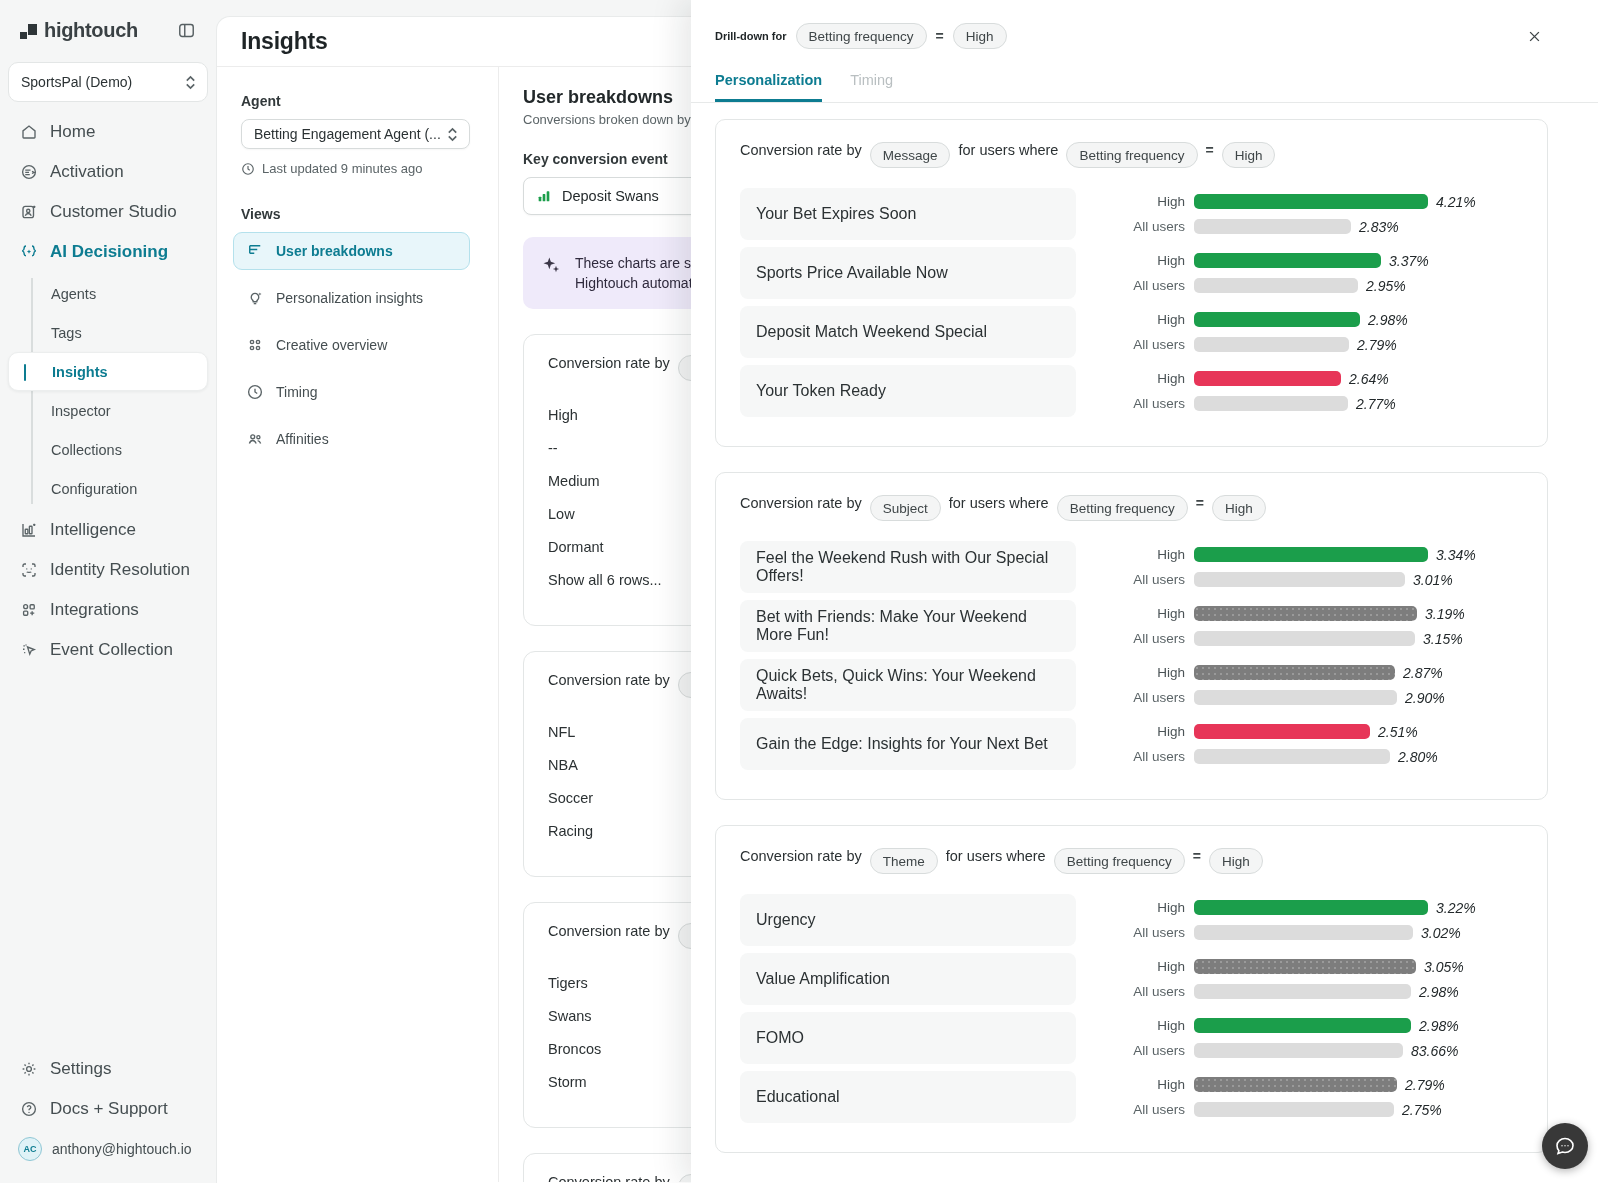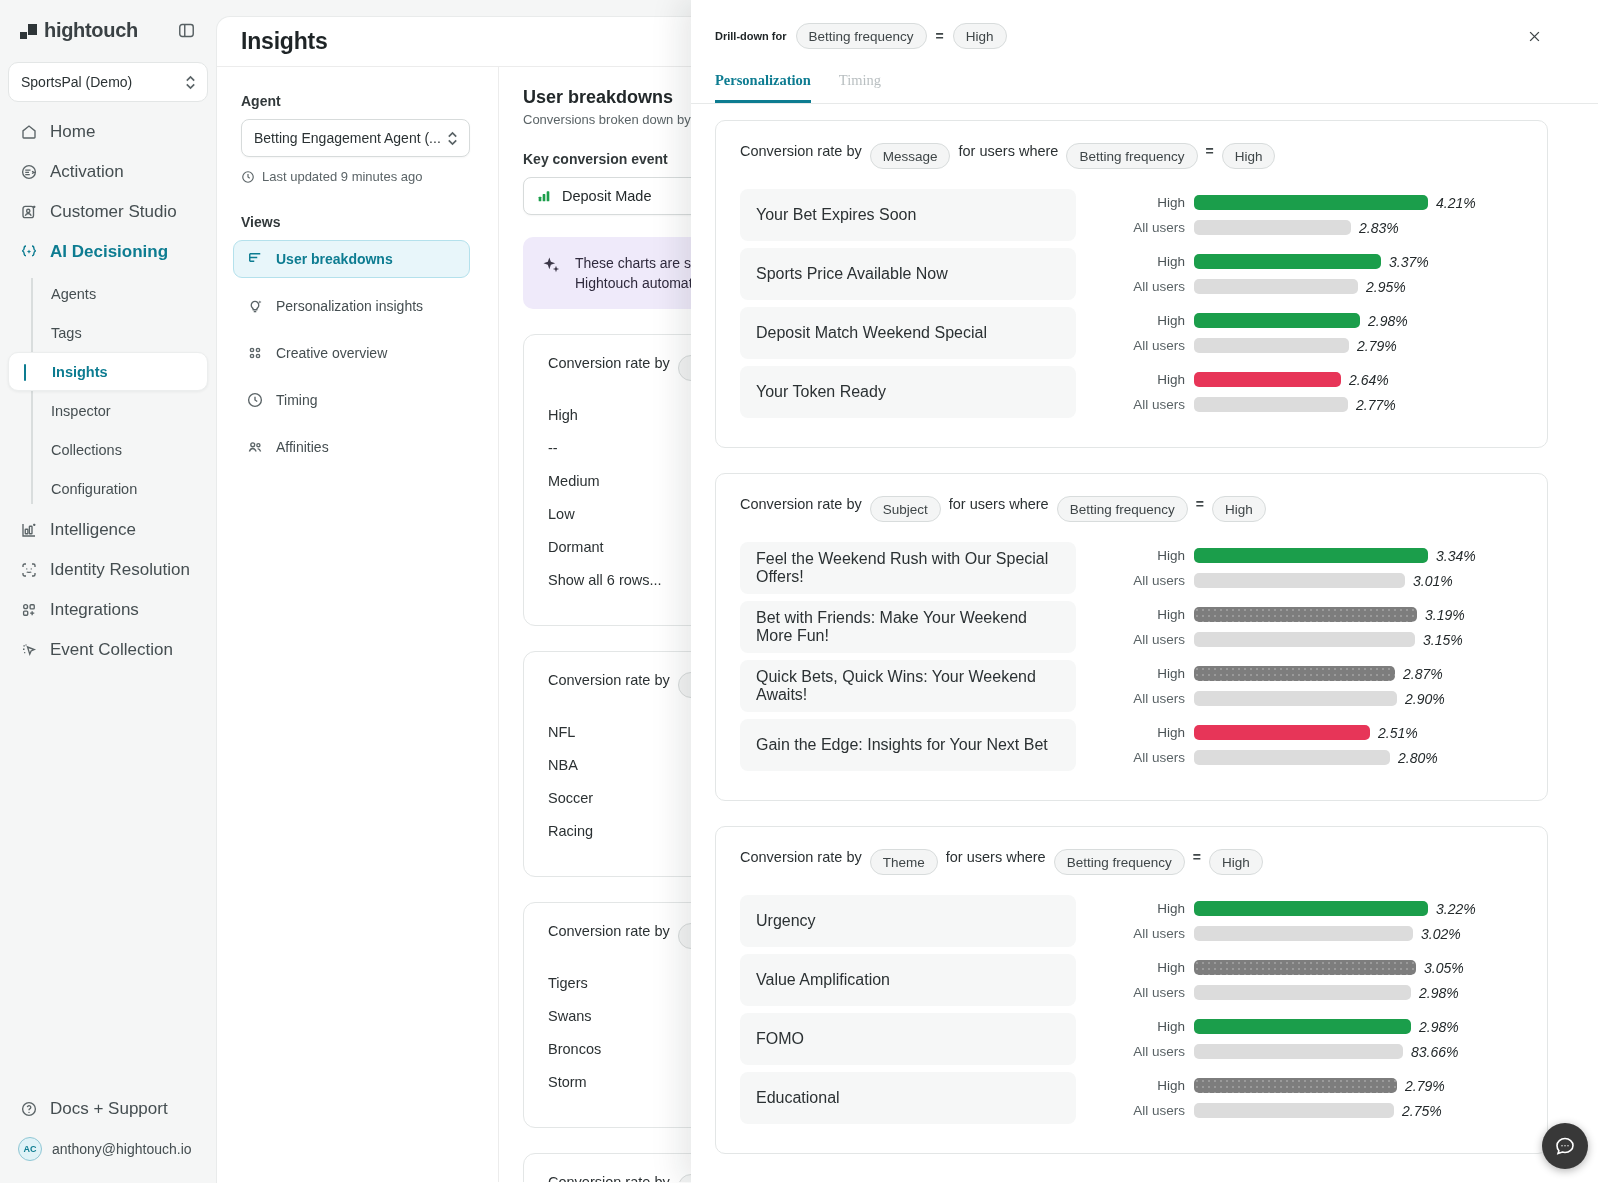--- a/index.html
+++ b/index.html
@@ -31,21 +31,21 @@
   .avatar { width:24px; height:24px; border-radius:50%; background:#dff2f7; border:1px solid #8fc6d4; color:#0d7c91; font-size:9px; font-weight:700; display:flex; align-items:center; justify-content:center; flex:0 0 24px; }
   .nav-item.email { font-size:14px; gap:10px; padding:0 10px; }
 
   
   .content { position:absolute; left:216px; top:16px; right:0; bottom:0; background:#fff; border-top-left-radius:14px; border-top:1px solid #e9ebeb; border-left:1px solid #e9ebeb; overflow:hidden; }
   .page-header { height:50px; display:flex; align-items:center; padding:0 24px; border-bottom:1px solid #ececec; }
   .page-title { font-size:23px; font-weight:700; color:#1e2426; letter-spacing:-0.2px; }
   .page-body { display:flex; height:calc(100% - 51px); }
   .col-left { width:282px; flex:0 0 282px; border-right:1px solid #ececec; padding:26px 28px 0 24px; }
   .field-label { font-size:14px; font-weight:600; color:#32393b; margin-bottom:10px; }
-  .select { height:38px; background:#fff; border:1px solid #d7dbdb; border-radius:8px; display:flex; align-items:center; justify-content:space-between; padding:0 10px 0 12px; font-size:14px; color:#2b3234; cursor:pointer; box-shadow:0 1px 2px rgba(20,30,32,.04); }
+  .select { height:30px; background:#fff; border:1px solid #d7dbdb; border-radius:8px; display:flex; align-items:center; justify-content:space-between; padding:0 10px 0 12px; font-size:14px; color:#2b3234; cursor:pointer; box-shadow:0 1px 2px rgba(20,30,32,.04); }
   .select span { white-space:nowrap; overflow:hidden; }
   .muted-row { display:flex; align-items:center; gap:7px; margin-top:12px; font-size:13px; color:#5b6467; }
   .views-label { margin-top:30px; }
   .viewlist { list-style:none; margin-left:-8px; }
   .view-item { display:flex; align-items:center; gap:12px; height:38px; padding:0 12px; border-radius:9px; font-size:14px; color:#454e51; margin-bottom:9px; cursor:pointer; border:1px solid transparent; }
   .view-item .nicon { width:18px; height:18px; color:#5b6467; display:flex; align-items:center; justify-content:center; }
   .view-item.active { background:#e8f6fa; border-color:#b4e1ec; color:#0d7c91; font-weight:600; }
   .view-item.active .nicon { color:#0d7c91; }
 
   .col-mid { flex:1; padding:20px 0 0 24px; overflow:hidden; }
@@ -64,21 +64,21 @@
   .mid-rows div { font-size:14.5px; color:#2b3133; margin-bottom:17px; }
   .teal-link { font-size:14.5px; color:#0d7c91; cursor:pointer; }
 
   
   .panel { position:absolute; left:691px; top:0; right:0; bottom:0; background:#fff; z-index:10; box-shadow:-10px 0 30px rgba(20,30,32,.10); overflow:hidden; }
   .panel-header { display:flex; align-items:center; padding:22px 50px 0 24px; }
   .panel-title-row { display:flex; align-items:center; gap:9px; }
   .panel-title { font-size:11px; font-weight:700; color:#1e2426; }
   .eq { font-size:14px; font-weight:700; color:#3f4648; }
   .close-x { margin-left:auto; width:28px; height:28px; display:flex; align-items:center; justify-content:center; color:#3f4648; font-size:17px; cursor:pointer; border-radius:6px; }
-  .tabs { display:flex; gap:28px; padding:0 24px; margin-top:22px; border-bottom:1px solid #e7e9e9;font-family:Liberation Serif, serif; }
+  .tabs { display:flex; gap:28px; padding:0 24px; margin-top:22px; border-bottom:1px solid #e7e9e9; }
   .tab { font-size:14.5px; padding-bottom:11px; color:#b9bfc1; cursor:pointer; border-bottom:3px solid transparent; }
   .tab.active { color:#0d7c91; font-weight:600; border-bottom-color:#0d7c91; }
   .panel-body { padding:16px 50px 24px 24px; height:calc(100% - 125px); overflow:hidden; }
   .dd-card { border:1px solid #e3e6e6; border-radius:10px; background:#fff; padding:22px 24px; margin-bottom:25px; }
   .dd-rows { margin-top:20px; }
   .dd-row { display:grid; grid-template-columns:336px 1fr; gap:0 14px; align-items:center; margin-bottom:7px; }
   .dd-label-box { background:#f6f7f7; border-radius:8px; min-height:52px; display:flex; align-items:center; padding:8px 16px; font-size:16px; color:#2b3133; }
   .pair { display:flex; flex-direction:column; gap:9px; }
   .bline { display:flex; align-items:center; height:16px; }
   .blabel { width:104px; flex:0 0 104px; text-align:right; padding-right:9px; font-size:13.5px; color:#4c5457; }
@@ -224,20 +224,29 @@
             <path d="M10 8 L19 11.5 L14.8 13.3 L13 17.5 Z"></path>
             <path d="M4.5 6.5h2M4 11h2M5.5 15.5h1.5M8 4.5v1.5"></path>
           </svg>
         </span>
         <span>Event Collection</span>
       </li>
     </ul>
 
   <div class="side-footer">
     <ul class="navlist" id="nav-footer">
+        <li class="nav-item">
+          <span class="nicon">
+            <svg width="18" height="18" viewBox="0 0 24 24" fill="none" stroke="currentColor" stroke-width="1.8">
+              <circle cx="12" cy="12" r="3.2"></circle>
+              <path d="M12 3.5v2.3M12 18.2v2.3M3.5 12h2.3M18.2 12h2.3M6 6l1.6 1.6M16.4 16.4 18 18M18 6l-1.6 1.6M7.6 16.4 6 18"></path>
+            </svg>
+          </span>
+          <span>Settings</span>
+        </li>
         <li class="nav-item">
           <span class="nicon">
             <svg width="18" height="18" viewBox="0 0 24 24" fill="none" stroke="currentColor" stroke-width="1.8">
               <circle cx="12" cy="12" r="8.5"></circle>
               <path d="M9.8 9.5a2.3 2.3 0 1 1 3.2 2.4c-.8.4-1 1-1 1.8"></path>
               <circle cx="12" cy="16.5" r="0.9" fill="currentColor" stroke="none"></circle>
             </svg>
           </span>
           <span>Docs + Support</span>
         </li>
@@ -327,21 +336,21 @@
     <section class="col-mid">
       <h2 class="mid-heading">User breakdowns</h2>
       <p class="mid-sub">Conversions broken down by user</p>
       <div class="key-label">Key conversion event</div>
       <button class="key-btn">
         <svg width="16" height="16" viewBox="0 0 24 24">
             <rect x="4" y="13" width="4" height="7" rx="1" fill="#1b9e4b"></rect>
             <rect x="10" y="9" width="4" height="11" rx="1" fill="#1b9e4b"></rect>
             <rect x="16" y="5" width="4" height="15" rx="1" fill="#1b9e4b"></rect>
           </svg>
-        <span>Deposit Made</span>
+        <span>Deposit Swans</span>
       </button>
       <div class="ai-banner">
         <span class="sparkle">
           <svg width="20" height="20" viewBox="0 0 24 24" fill="currentColor">
               <path d="M10 3 L11.8 8.2 L17 10 L11.8 11.8 L10 17 L8.2 11.8 L3 10 L8.2 8.2 Z"></path>
               <path d="M18 13 L19 15.8 L21.8 16.8 L19 17.8 L18 20.6 L17 17.8 L14.2 16.8 L17 15.8 Z"></path>
             </svg>
         </span>
         <p>
           <span>These charts are so</span><br>

